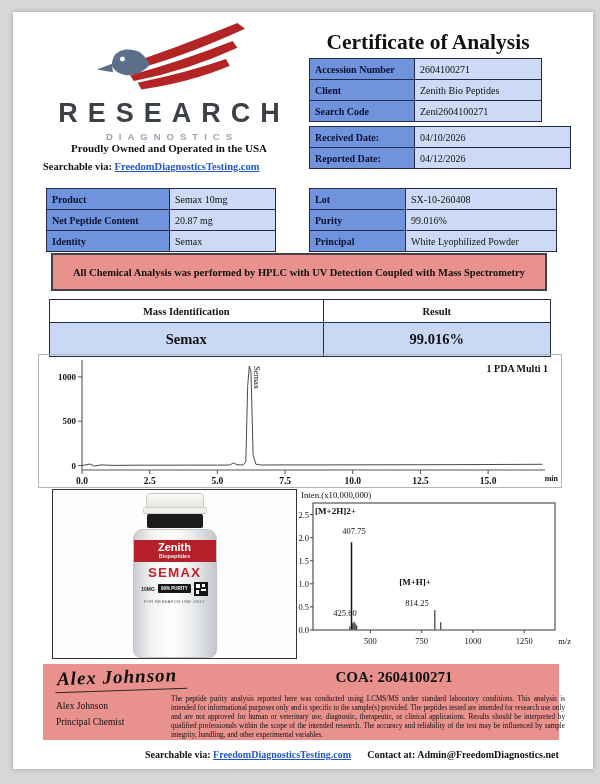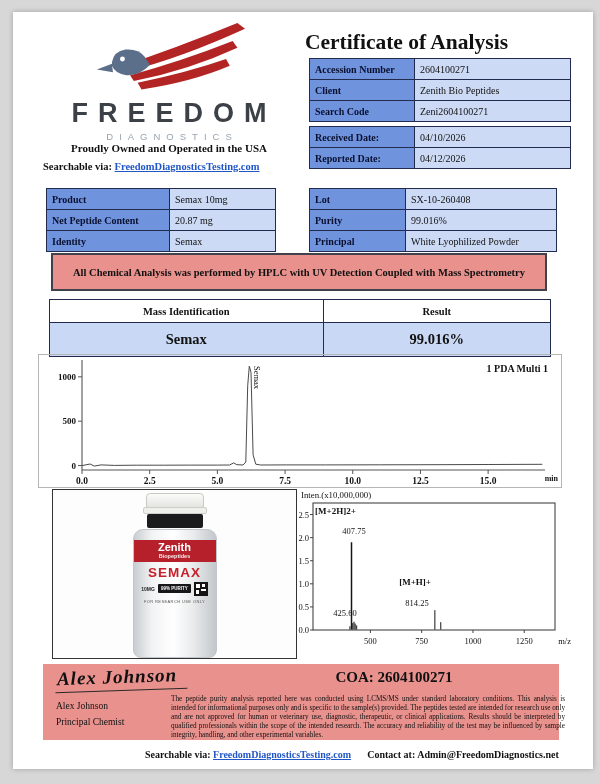--- a/index.html
+++ b/index.html
@@ -3,32 +3,32 @@
 <meta charset="utf-8">
 <style>
   html,body{margin:0;padding:0;}
   body{width:600px;height:784px;background:#d7d7d7;font-family:"Liberation Serif",serif;color:#111;position:relative;}
   .page{position:absolute;left:13px;top:12px;width:580px;height:757px;background:#ffffff;box-shadow:0 0 5px rgba(0,0,0,.25);}
   .abs{position:absolute;}
 
   
   .header-left{left:18px;top:10px;width:276px;text-align:center;}
   .brand{font-family:"Liberation Sans",sans-serif;font-weight:bold;font-size:27px;letter-spacing:10px;text-indent:10px;color:#3c4147;margin-top:-4px;}
-  .brand-sub{font-family:"Liberation Sans",sans-serif;font-weight:normal;font-size:9.5px;letter-spacing:6px;text-indent:6px;color:#98a4b1;margin-top:2px;}
+  .brand-sub{font-family:"Liberation Sans",sans-serif;font-weight:bold;font-size:9.5px;letter-spacing:6px;text-indent:6px;color:#98a4b1;margin-top:2px;}
   .tagline{font-weight:bold;font-size:11px;}
   .search-line{font-weight:bold;font-size:10.5px;margin-top:7px;text-align:left;padding-left:12px;}
   a.link{color:#2156c7;text-decoration:underline;font-weight:bold;}
 
   
-  .coa-title{left:292px;top:18px;width:278px;text-align:left;font-size:21.5px;font-weight:bold;}
+  .coa-title{left:276px;top:18px;width:278px;text-align:center;font-size:21.5px;font-weight:bold;}
   table.blue{border-collapse:collapse;table-layout:fixed;}
   table.blue td{border:1.6px solid #222a4d;font-size:10px;padding:2px 4px 2px 5px;height:16px;overflow:hidden;white-space:nowrap;}
   td.lbl{background:#6f93dc;font-weight:bold;color:#0a1030;}
   td.val{background:#ccdaf5;}
-  .acc-table{left:296px;top:46px;width:262px;}
+  .acc-table{left:296px;top:46px;width:233px;}
   .dates-table{left:296px;top:114px;width:262px;}
   .prod-table{left:33px;top:176px;width:230px;}
   .lot-table{left:296px;top:176px;width:248px;}
 
   .banner{left:38px;top:241px;width:492px;height:34px;background:#e8918d;border:2px solid #40414a;display:flex;align-items:center;justify-content:center;font-weight:bold;font-size:10.5px;text-align:center;}
 
   table.mass{left:36px;top:287px;width:502px;border-collapse:collapse;table-layout:fixed;}
   table.mass td{border:1.6px solid #222a4d;text-align:center;}
   .mass-head td{background:#ffffff;font-weight:bold;font-size:10.5px;height:20px;}
   .mass-row td{background:#c9d8f4;font-weight:bold;font-size:14.5px;height:31px;}
@@ -78,21 +78,21 @@
     <svg width="180" height="76" viewBox="0 0 180 80">
       <g fill="#b32424">
         <path d="M46 52 Q102 38 170 7 L162 1 Q96 28 41 46 Z"></path>
         <path d="M53 62 Q110 51 162 27 L157 20 Q104 41 49 56 Z"></path>
         <path d="M61 71 Q114 63 154 46 L150 39 Q110 53 57 64 Z"></path>
       </g>
       <path fill="#5c6f8a" d="M30 42 Q32 31 44 29 Q58 28 64 36 L70 45 Q59 57 45 56 Q33 54 30 46 Z"></path>
       <path fill="#5c6f8a" d="M30 44 L14 50 L31 53 Z"></path>
       <circle cx="41" cy="39" r="2.6" fill="#ffffff"></circle>
     </svg>
-    <div class="brand">FREEDOM</div>
+    <div class="brand">RESEARCH</div>
     <div class="brand-sub">DIAGNOSTICS</div>
     <div class="tagline">Proudly Owned and Operated in the USA</div>
     <div class="search-line">
       <span>Searchable via:</span>
       <a class="link" href="#">FreedomDiagnosticsTesting.com</a>
     </div>
   </div>
 
   <div class="abs coa-title">Certificate of Analysis</div>
 

